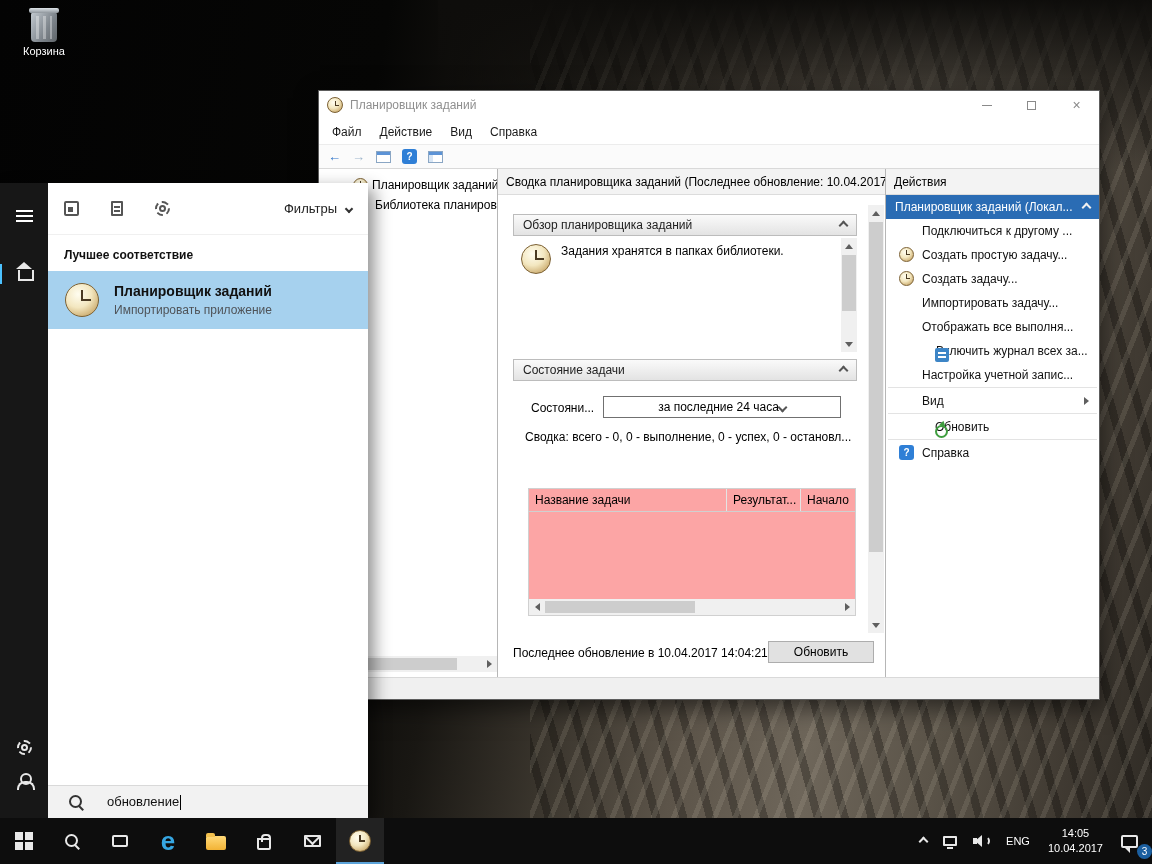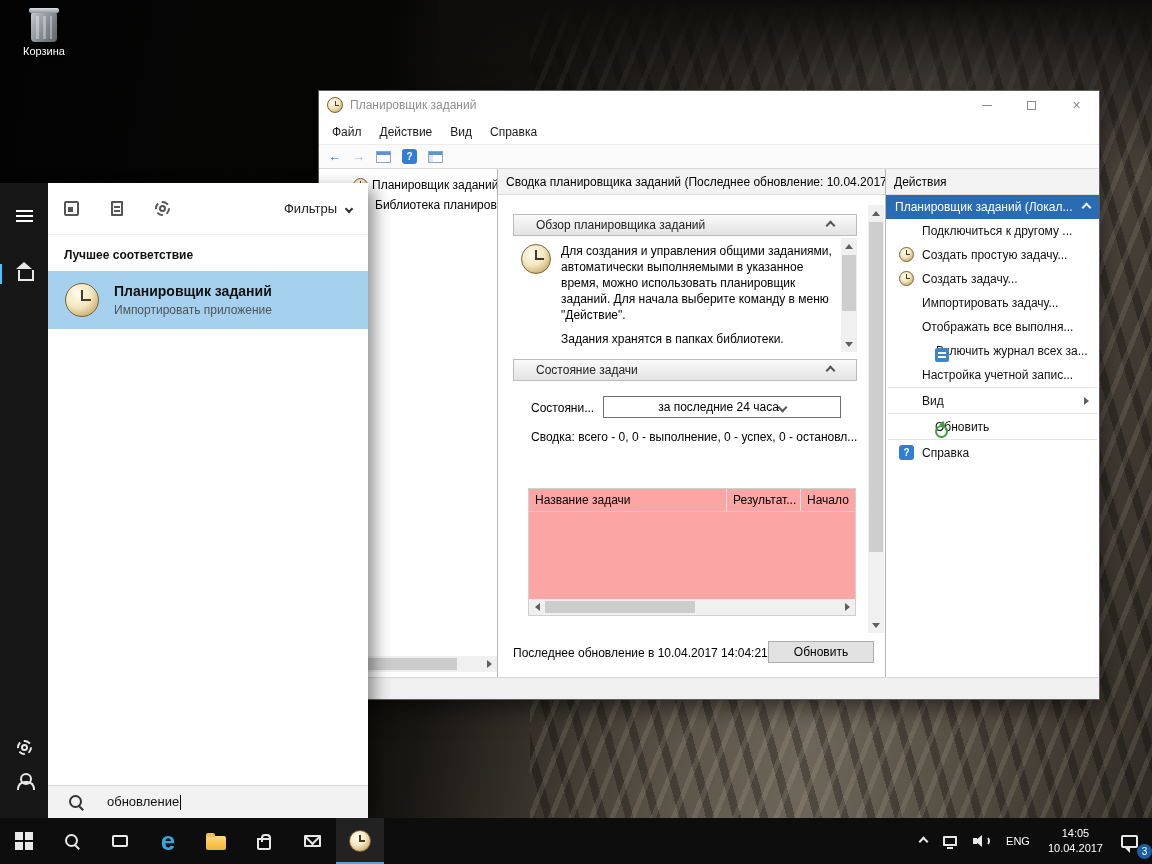--- a/index.html
+++ b/index.html
@@ -86,30 +86,30 @@
   .tree-row.r1{top:6px}.tree-row.r2{top:26px}
   .tree-row.r1 .ts-clock{margin-left:34px}
   .tree-label{margin-left:4px}
   .tree-label2{margin-left:56px}
   .tree-hscroll{position:absolute;bottom:5px;left:0;right:0;height:16px;background:#f0f0f0;display:flex;align-items:center}
   .tree-hscroll .sb-thumb-h{width:130px;margin-left:8px}
   .tree-hscroll .sb-btn{margin-left:auto}
 
   
   .center-pane{width:388px;border-right:1px solid #b6b6b6;position:relative;background:#fff;overflow:hidden}
-  .section-hd{position:absolute;left:15px;width:344px;height:22px;background:linear-gradient(#fafafa,#e3e3e3);border:1px solid #bcbcbc;display:flex;align-items:center;justify-content:space-between;padding:0 22px;color:#222}
+  .section-hd{position:absolute;left:15px;width:344px;height:22px;background:linear-gradient(#fafafa,#e3e3e3);border:1px solid #bcbcbc;display:flex;align-items:center;justify-content:space-between;padding:0 9px;color:#222}
   #ovw-hd{top:45px}
   #st-hd{top:190px}
   .ovw-box{position:absolute;left:15px;top:67px;width:344px;height:118px;overflow:hidden}
   .ovw-box .ts-clock{position:absolute;left:8px;top:8px}
   .ovw-text{margin:8px 24px 0 48px;line-height:1.33}
   .ovw-sb{top:2px;right:0;height:114px}
   .status-label{position:absolute;left:33px;top:232px}
   .dropdown{position:absolute;left:105px;top:227px;width:238px;height:22px;border:1px solid #707070;background:#fff;display:flex;align-items:center;justify-content:center;padding:0 8px}
-  .status-summary{position:absolute;left:33px;top:261px;white-space:nowrap}
+  .status-summary{position:absolute;left:27px;top:261px;white-space:nowrap}
   .task-table{position:absolute;left:30px;top:319px;width:328px;height:128px;border:1px solid #d0d0d0;background:#fca5a5}
   .tt-head{display:flex;height:23px;border-bottom:1px solid #d0d0d0}
   .tt-th{padding:4px 0 0 6px;border-right:1px solid #e4e4e4;white-space:nowrap;overflow:hidden}
   .tt-th.c1{width:198px}.tt-th.c2{width:74px}.tt-th.c3{width:54px;border-right:none}
   .tt-hscroll{position:absolute;bottom:0;left:0;right:0;height:16px;background:#f0f0f0;display:flex;align-items:center}
   .tt-hscroll .sb-thumb-h{width:150px}
   .tt-hscroll .flex-sp{flex:1}
   .c-footer-text{position:absolute;left:15px;top:477px;white-space:nowrap}
   .refresh-btn{position:absolute;left:270px;top:472px;width:106px;height:22px;background:#e1e1e1;border:1px solid #adadad;font-size:12px;font-family:inherit}
   .main-sb{top:36px;right:1px;height:428px}
@@ -250,21 +250,20 @@
 
     <div class="center-pane">
       <div class="pane-header">Сводка планировщика заданий (Последнее обновление: 10.04.2017 1</div>
 
       <div class="section-hd" id="ovw-hd">
         <span>Обзор планировщика заданий</span>
         <span class="chev up"></span>
       </div>
       <div class="ovw-box">
         <span class="ts-clock s30"></span>
-        <div class="ovw-text">Для создания и управления общими заданиями, автоматически выполняемыми в указанное время, можно использовать планировщик заданий. Для начала выберите команду в меню "Действие".</div>
         <div class="ovw-text">Задания хранятся в папках библиотеки.</div>
         <div class="vsb ovw-sb">
           <span class="sb-btn top">
               <span class="tri up"></span>
             </span>
           <span class="sb-thumb" style="top:17px;height:56px"></span>
           <span class="sb-btn bottom">
               <span class="tri down"></span>
             </span>
         </div>

